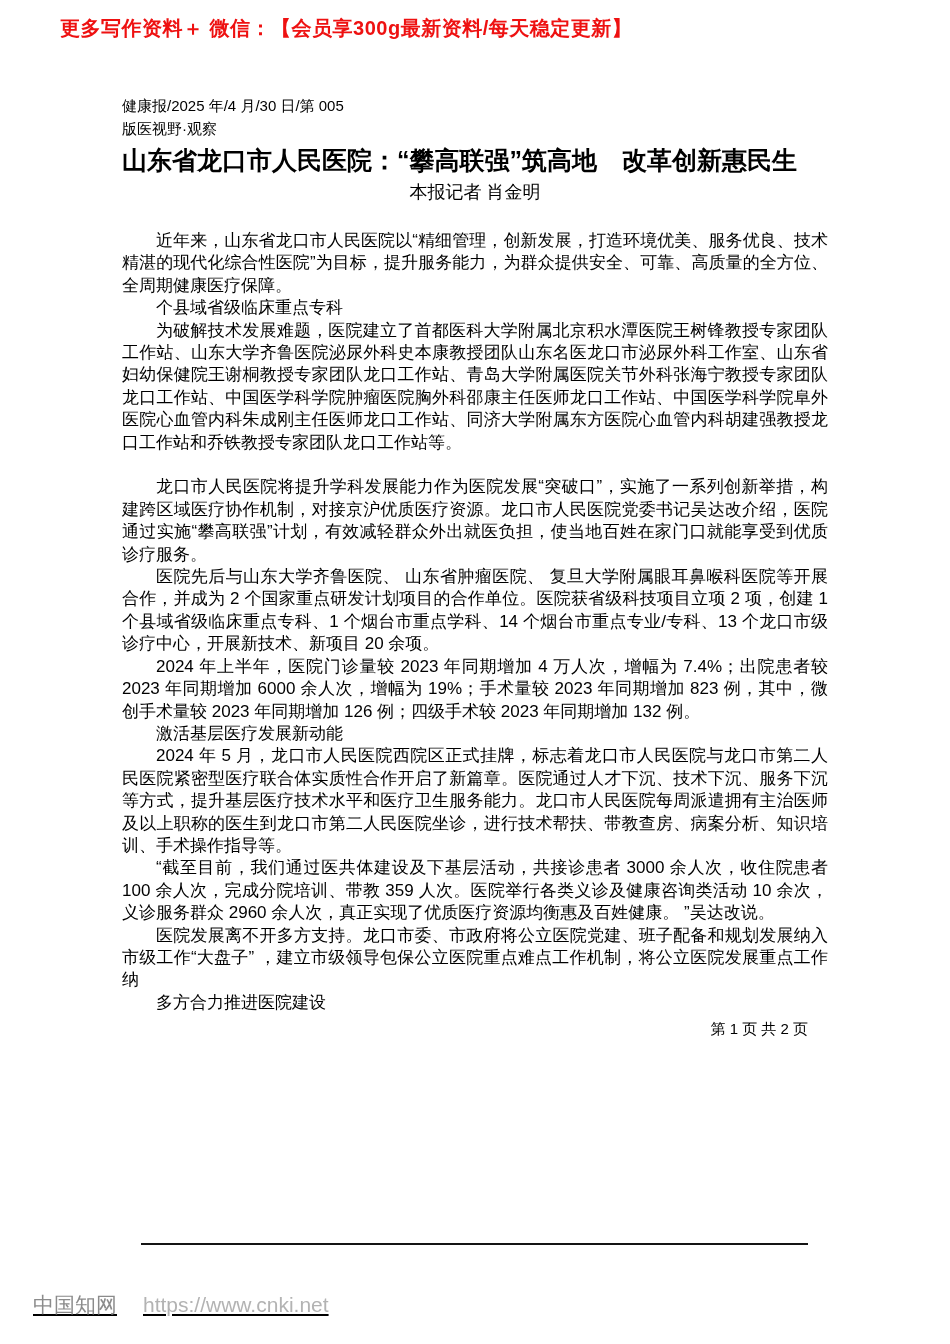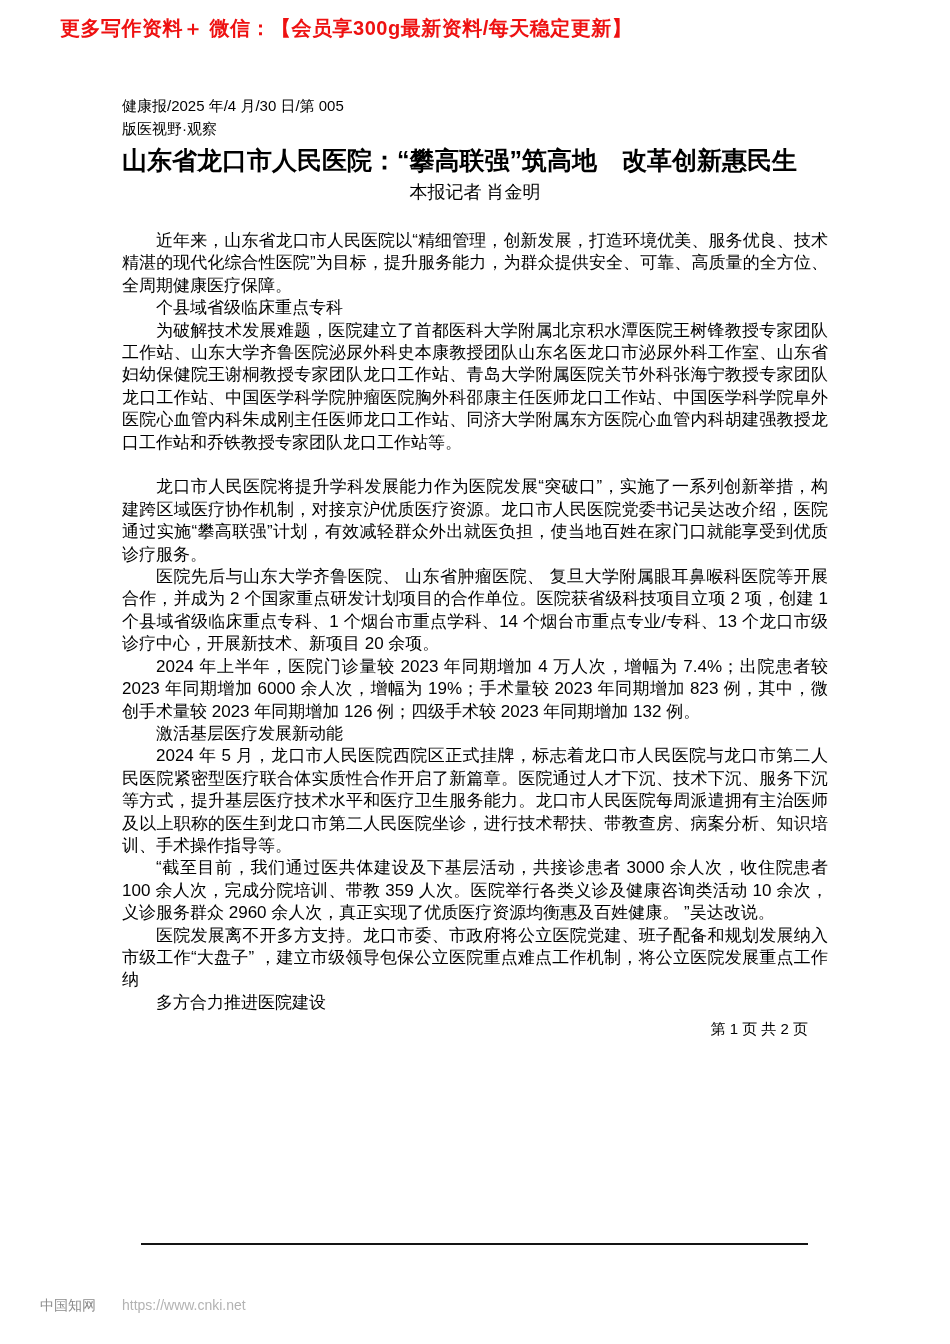--- a/index.html
+++ b/index.html
@@ -70,25 +70,26 @@
   .divider {
     position: absolute;
     left: 141px;
     top: 1243px;
     width: 667px;
     height: 2px;
     background: #141414;
   }
   .watermark {
     position: absolute;
-    left: 40px;
+    left: 33px;
     top: 1292px;
-    font-size: 14px;
+    font-size: 21px;
     line-height: 26px;
     white-space: nowrap;
+    text-decoration: underline;
   }
   .wm-name { color: #8b8b8b; }
   .wm-url  { color: #b3b3b3; margin-left: 26px; text-decoration: none; }
 </style>
 </head>
 <body>
 
 <div class="page">
 
   <div class="promo-banner">更多写作资料＋ 微信：【会员享300g最新资料/每天稳定更新】</div>

